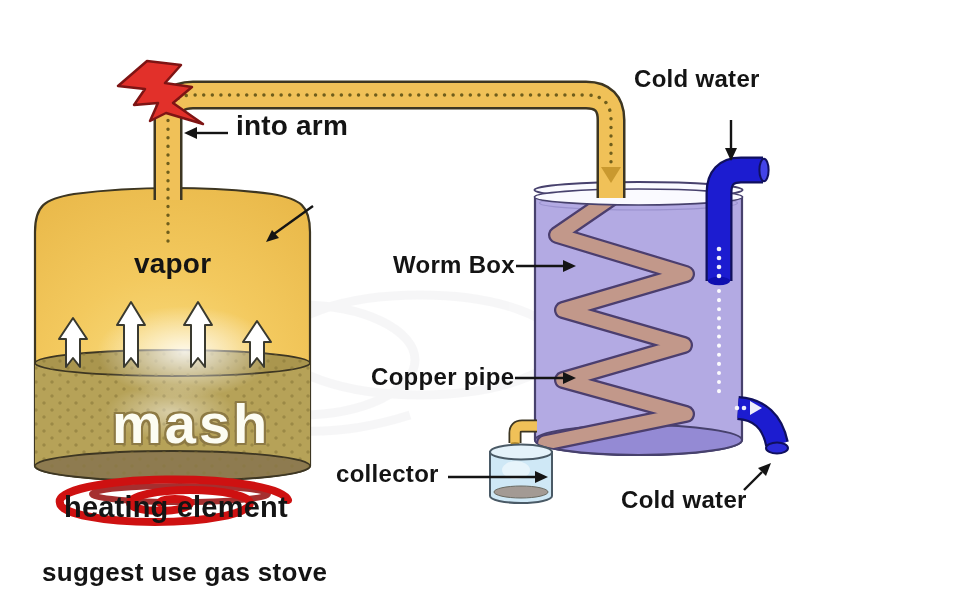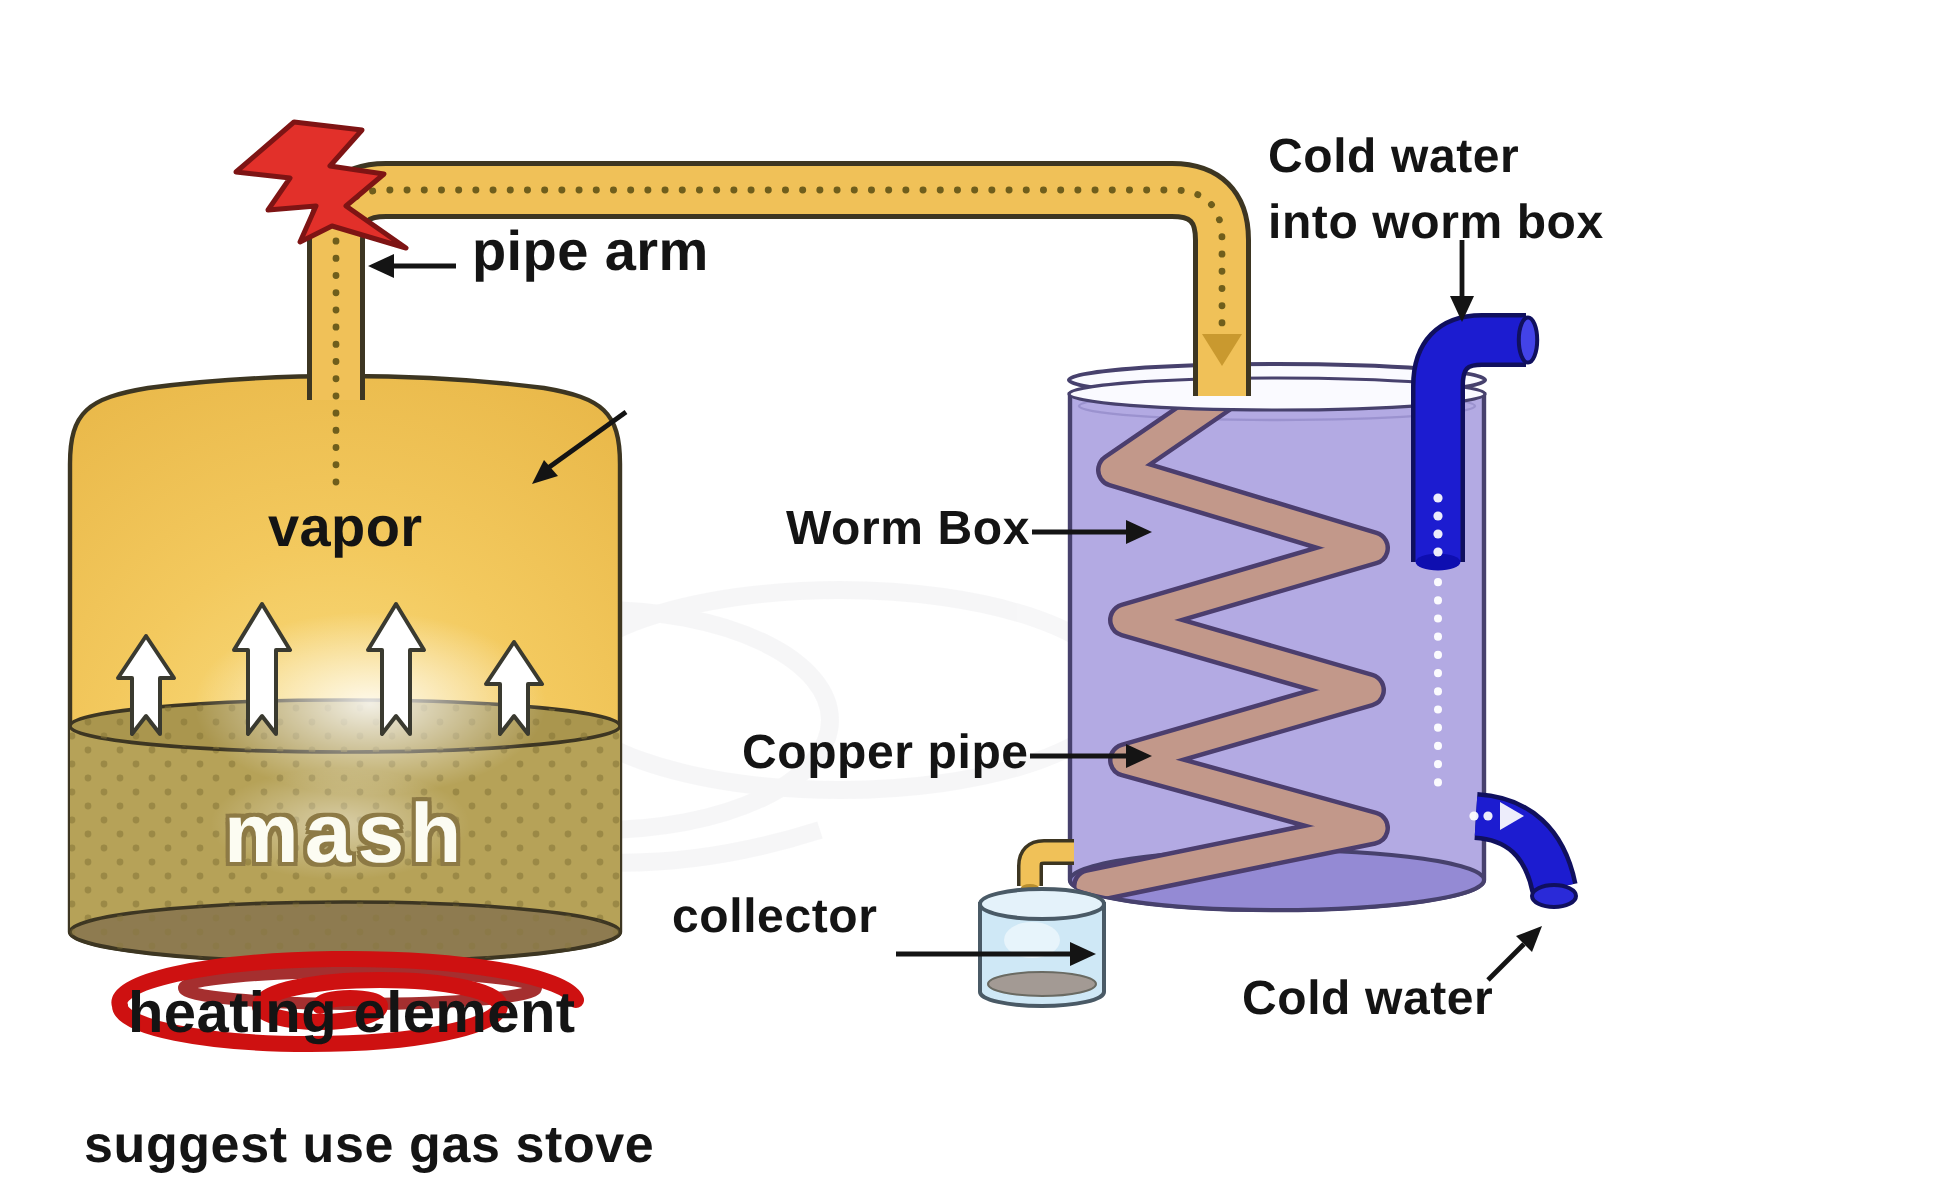--- a/index.html
+++ b/index.html
@@ -10,21 +10,21 @@
   }
   .canvas svg{position:absolute;left:0;top:0;}
   .lbl{
     position:absolute;font-weight:bold;color:var(--label-color,#141414);
     white-space:nowrap;line-height:1.05;
   }
   .la{font-size:28px;letter-spacing:0.2px;}
   .lb{font-size:24px;letter-spacing:0.3px;}
   .cold div{line-height:33px;}
   .mash-label{
-    font-size:42px;letter-spacing:3px;color:#fcfcf2;
+    font-size:56px;letter-spacing:3px;color:#fcfcf2;
     text-shadow:
       -2px 0 var(--mash-outline,#8d7a45), 2px 0 var(--mash-outline,#8d7a45),
       0 -2px var(--mash-outline,#8d7a45), 0 2px var(--mash-outline,#8d7a45),
       -2px -2px var(--mash-outline,#8d7a45), 2px 2px var(--mash-outline,#8d7a45),
       2px -2px var(--mash-outline,#8d7a45), -2px 2px var(--mash-outline,#8d7a45);
   }
   
   .chamber-stroke{stroke:#3d3622;stroke-width:2.2;}
   .pipe-outline{stroke:var(--pipe-outline,#3d3622);fill:none;}
   .pipe-core{stroke:var(--pipe-yellow,#f0c158);fill:none;}
@@ -188,30 +188,29 @@
         <path class="leader" d="M731,120 L731,149"></path>
         <polygon class="leader-head" points="731,161 725,148 737,148"></polygon>
       </g>
       <g>
         <path class="leader" d="M744,490 L762,472"></path>
         <polygon class="leader-head" points="771,463 766,476 758,468"></polygon>
       </g>
     </g>
   </svg>
 
-  <div class="lbl la" style="left:236px;top:111px">pipe arm</div>
+  <div class="lbl la" style="left:236px;top:111px">into arm</div>
   <div class="lbl la" style="left:134px;top:249px">vapor</div>
   <div class="lbl mash-label" style="left:112px;top:395px">mash</div>
   <div class="lbl la" style="left:64px;top:492px;font-size:29px">heating element</div>
   <div class="lbl lb" style="left:42px;top:559px;font-size:26px">suggest use gas stove</div>
   <div class="lbl lb" style="left:393px;top:252px">Worm Box</div>
   <div class="lbl lb" style="left:371px;top:364px">Copper pipe</div>
-  <div class="lbl lb" style="left:336px;top:446px">collector</div>
+  <div class="lbl lb" style="left:336px;top:461px">collector</div>
 
   <div class="lbl lb cold" style="left:634px;top:62px">
     <div>Cold water</div>
-    <div>into worm box</div>
   </div>
   <div class="lbl lb cold" style="left:621px;top:483px">
     <div>Cold water</div>
   </div>
 
 </div>
 
 </body></html>

